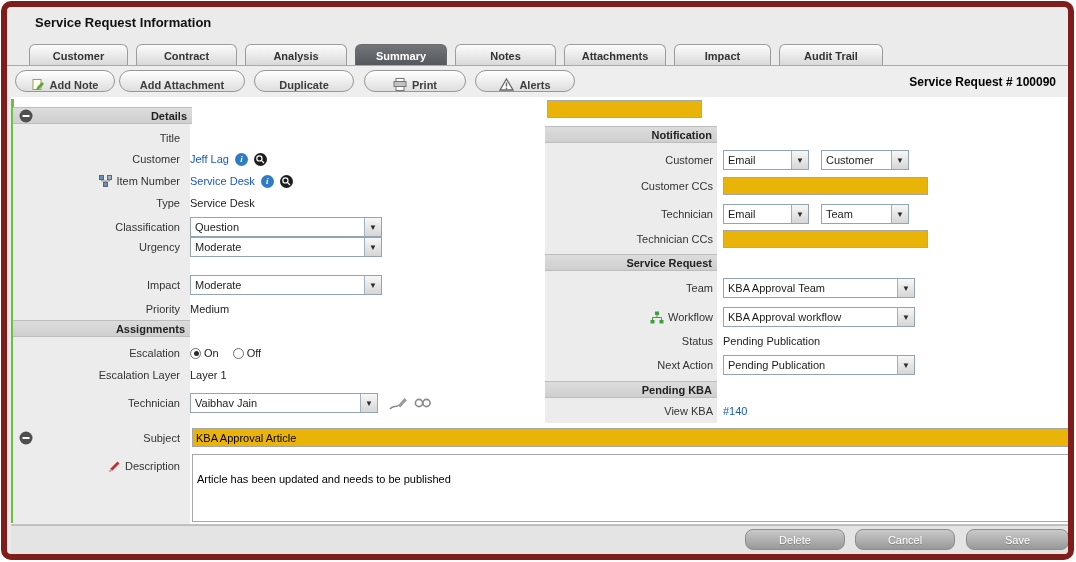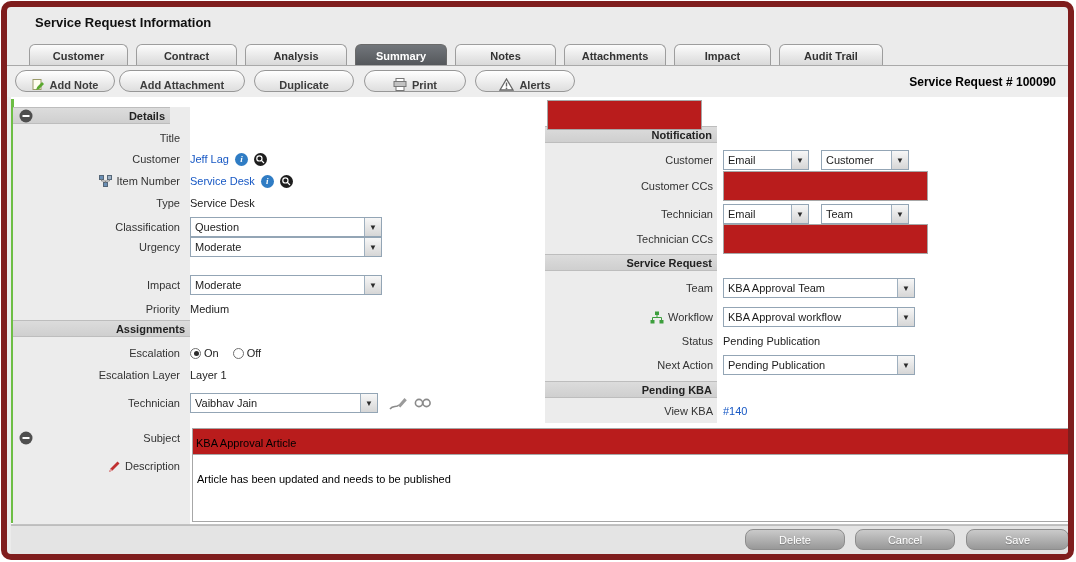--- a/index.html
+++ b/index.html
@@ -45,21 +45,21 @@
   .lab .pre-ico { margin-right:4px; }
   .val { color:#1c1c1c; }
   .link { color:#1758c4; cursor:pointer; }
 
   
   .dd { display:flex; align-items:center; height:20px; background:#fff; border:1px solid #93a5b5; cursor:default; }
   .ddtxt { flex:1; padding:0 4px; font-size:11px; color:#1c1c1c; white-space:nowrap; overflow:hidden; }
   .ddarrow { width:17px; align-self:stretch; background:linear-gradient(#f7f7f7,#d6d6d6);
              border-left:1px solid #9fb0bf; display:flex; align-items:center; justify-content:center;
              font-size:8px; color:#2b2b2b; }
-  .tin { height:17px; border:1px solid #a7a7a7; background:#b91c1c; font-size:11px; padding:14px 3px;
+  .tin { height:17px; border:1px solid #a7a7a7; background:#eab308; font-size:11px; padding:8px 3px;
          font-family:"Liberation Sans", sans-serif; }
   .desc { position:absolute; left:181px; top:357px; width:879px; height:68px; border:1px solid #a7a7a7;
           font-size:11px; padding:18px 4px; font-family:"Liberation Sans", sans-serif; resize:none; }
   .radio { width:11px; height:11px; border:1px solid #6f6f6f; border-radius:50%; background:#fff;
            display:inline-block; position:relative; }
   .radio.sel::after { content:""; position:absolute; left:2.5px; top:2.5px; width:5px; height:5px;
                       border-radius:50%; background:#2b2b2b; }
   .radio-lab { margin-left:3px !important; }
 
   .ico { display:inline-flex; align-items:center; justify-content:center; }
@@ -132,21 +132,21 @@
       </div>
       <div class="req-num">Service Request # 100090</div>
     </div>
 
     <div class="content">
       <div class="green-strip"></div>
 
       <div class="col-bg" style="left:2px;top:10px;width:177px;height:417px"></div>
       <div class="col-bg" style="left:534px;top:29px;width:172px;height:297px"></div>
 
-      <div class="sec-hdr" style="left:2px;top:10px;width:157px;height:17px">Details</div>
+      <div class="sec-hdr" style="left:2px;top:10px;width:179px;height:17px">Details</div>
       <div class="sec-hdr" style="left:2px;top:223px;width:177px;height:17px">Assignments</div>
       <div class="sec-hdr" style="left:534px;top:29px;width:172px;height:17px">Notification</div>
       <div class="sec-hdr" style="left:534px;top:157px;width:172px;height:17px">Service Request</div>
       <div class="sec-hdr" style="left:534px;top:284px;width:172px;height:17px">Pending KBA</div>
 
       <span class="collapse" style="left:8px;top:12px">
         <svg width="14" height="14" viewBox="0 0 14 14">
             <circle cx="7" cy="7" r="6.5" fill="#4f4f4f"></circle>
             <rect x="3.5" y="6" width="7" height="2" fill="#fff"></rect>
           </svg>

